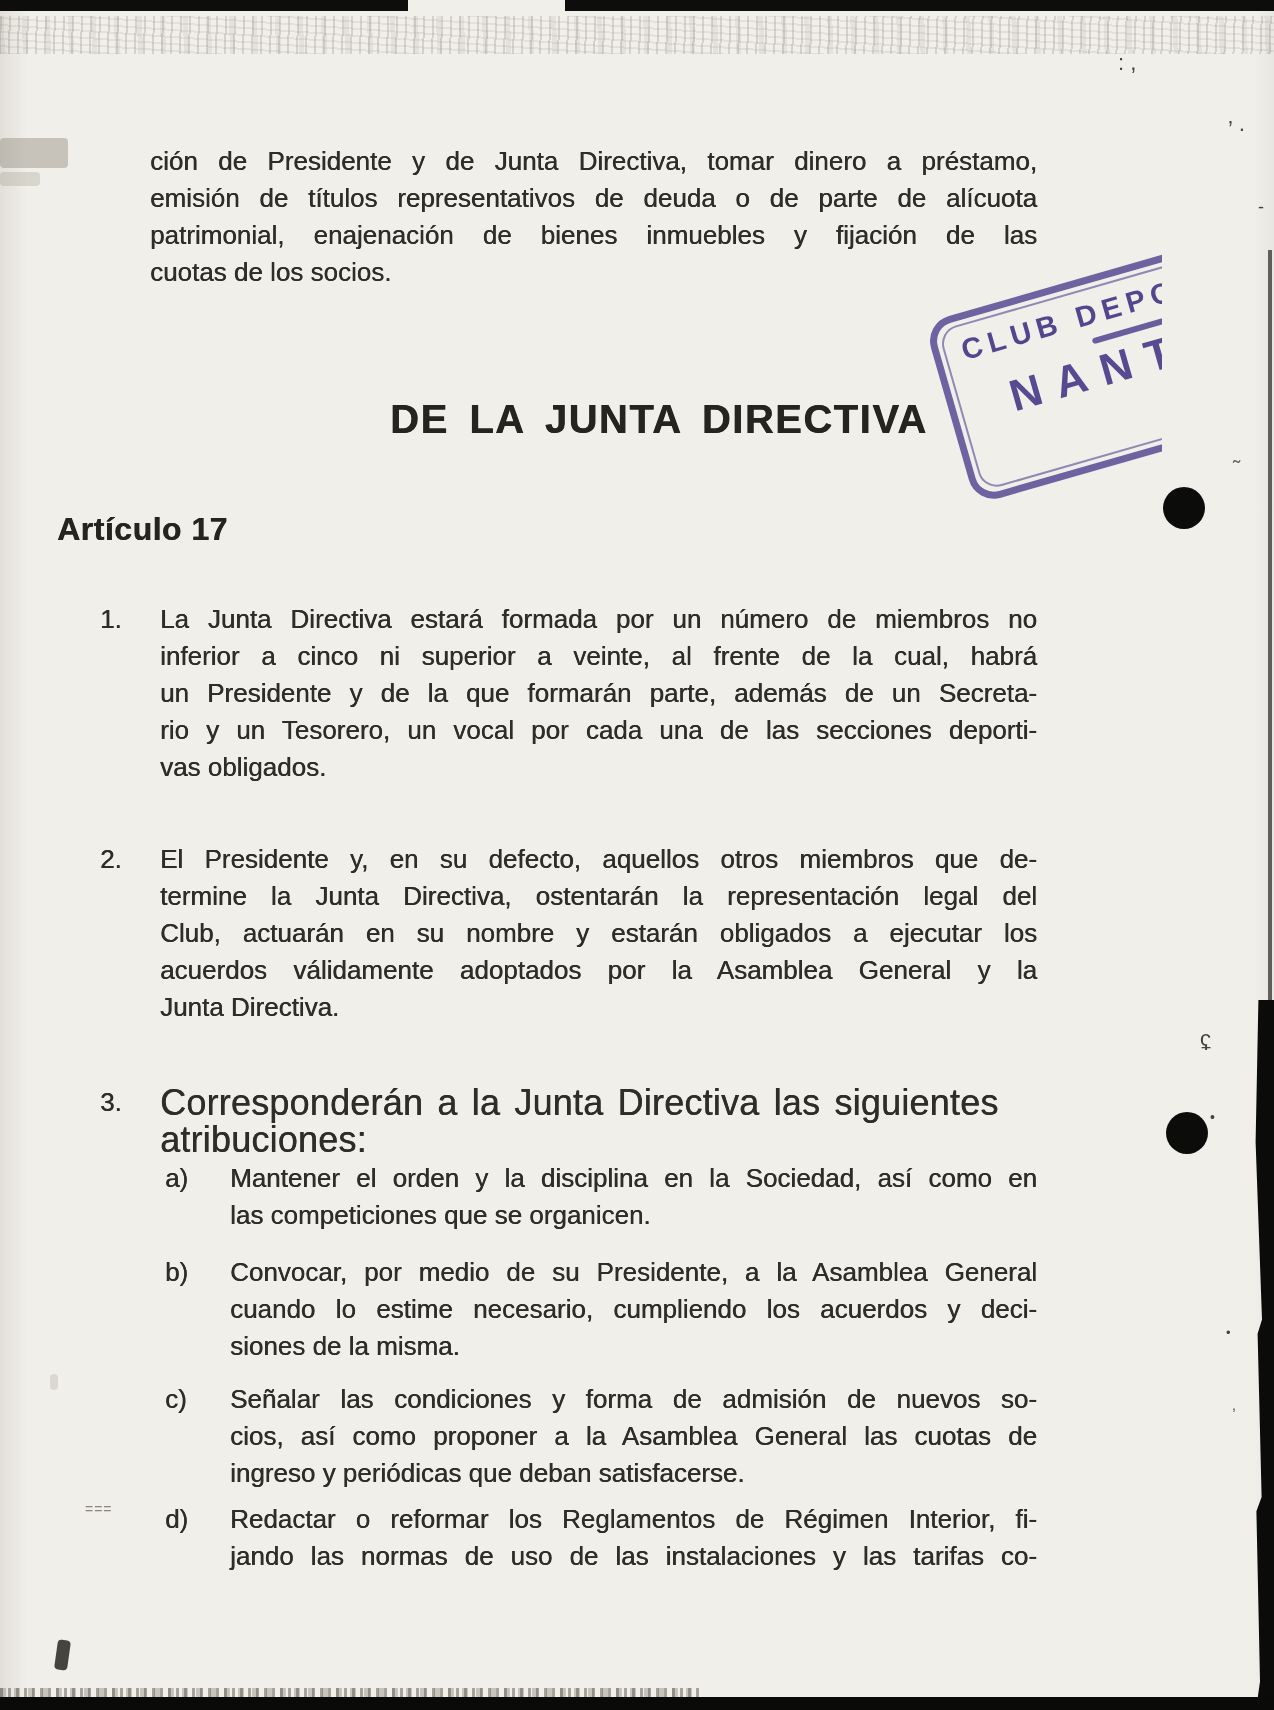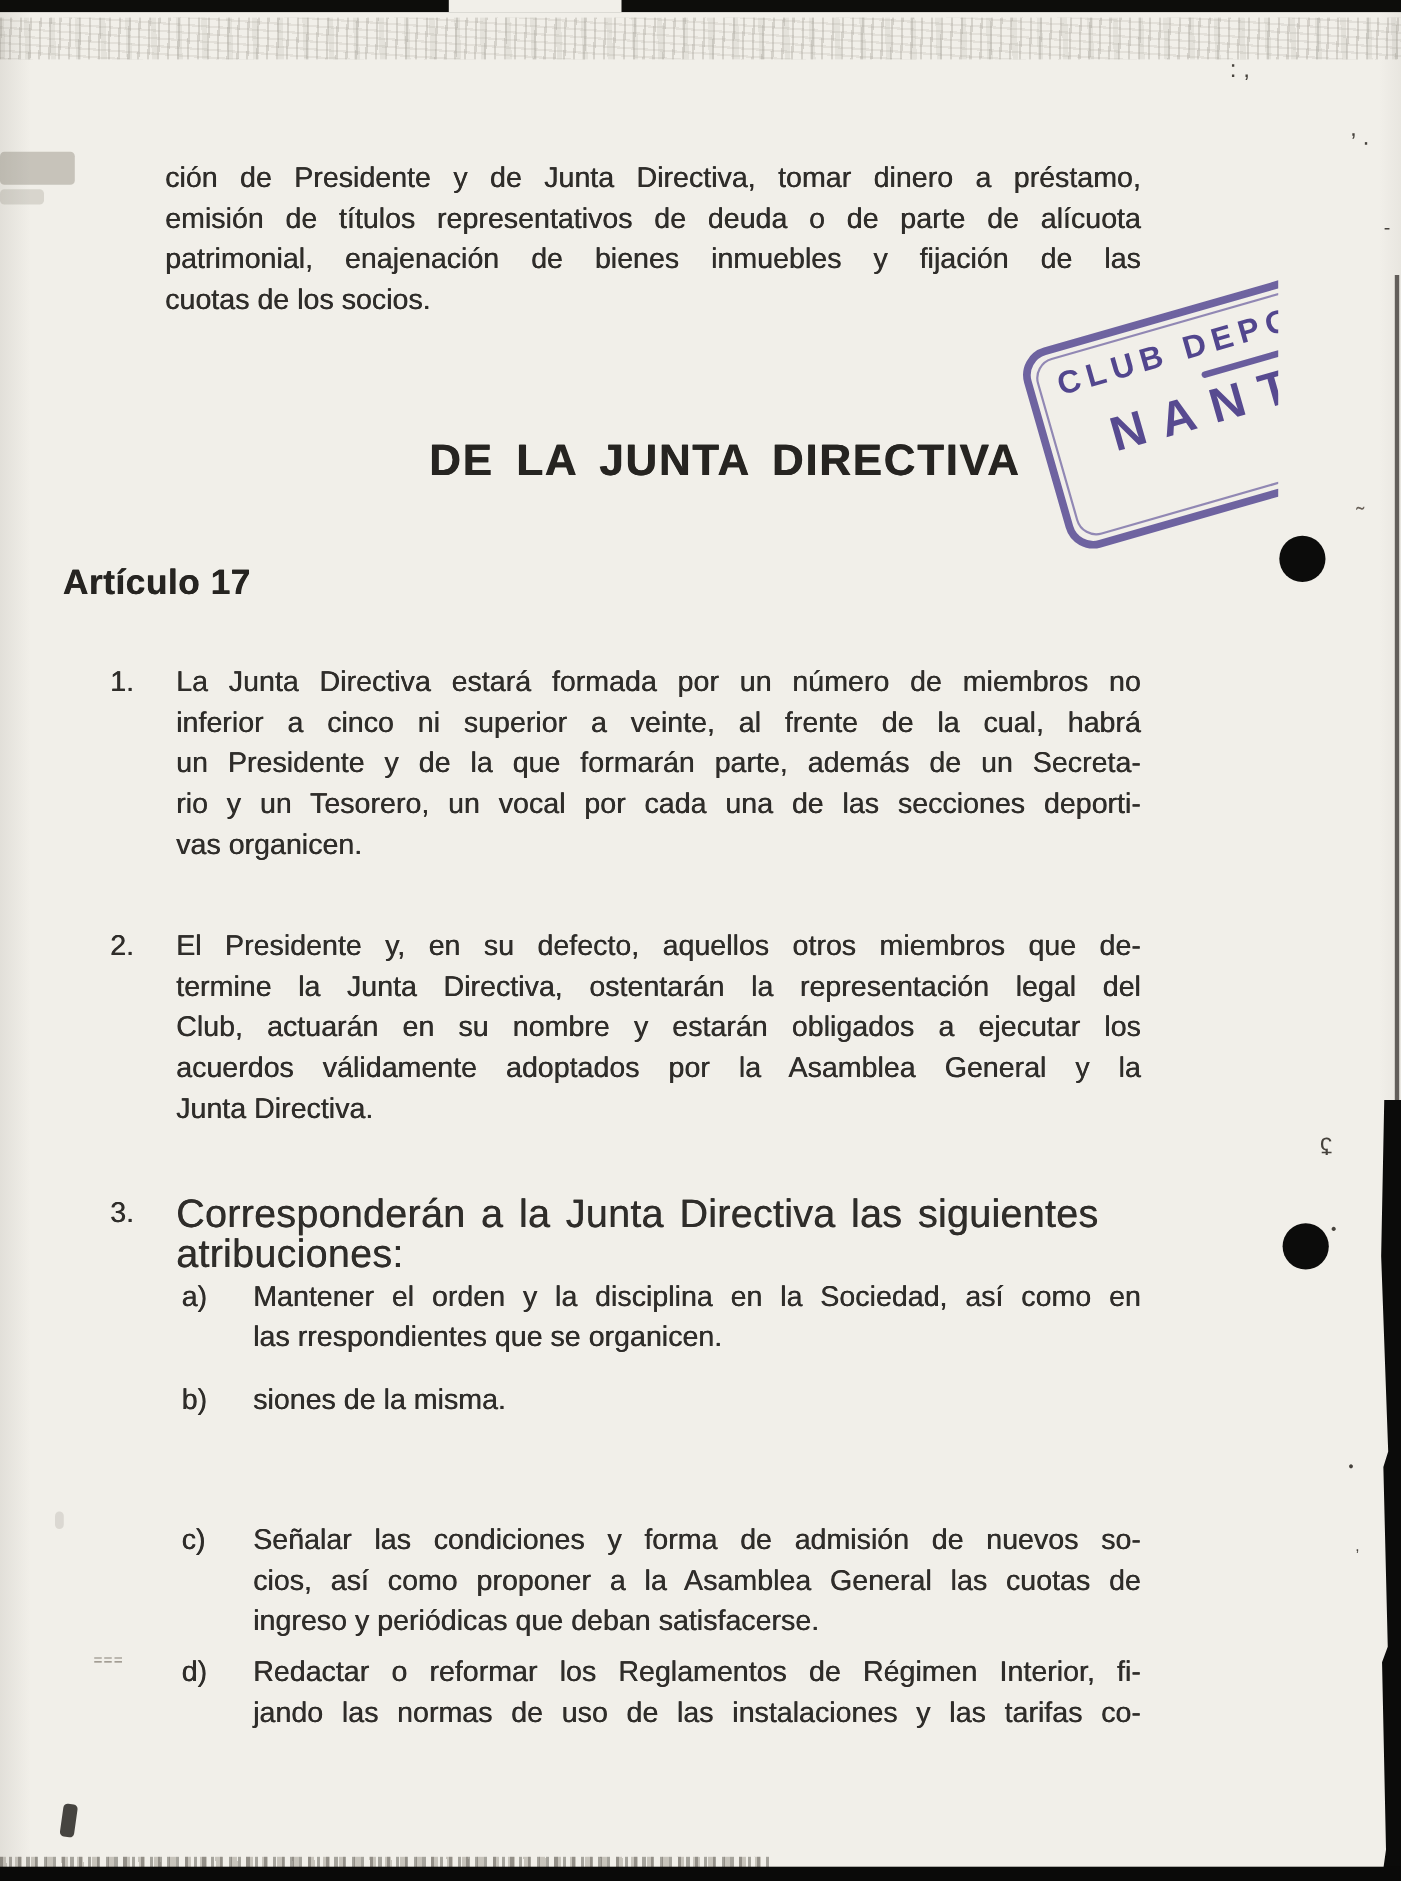--- a/index.html
+++ b/index.html
@@ -104,21 +104,21 @@
   <div class="punch" style="left:1163px;top:487px;"></div>
   <div class="punch" style="left:1166px;top:1112px;"></div>
 
   <div class="para num-item" style="top:586px;">
     <span class="marker">1.</span>
     <div class="text">
       <span class="just">La Junta Directiva estará formada por un número de miembros no
 inferior a cinco ni superior a veinte, al frente de la cual, habrá
 un Presidente y de la que formarán parte, además de un Secreta-
 rio y un Tesorero, un vocal por cada una de las secciones deporti-</span>
-      <span class="last">vas organicen.</span>
+      <span class="last">vas obligados.</span>
     </div>
   </div>
 
   <div class="para num-item" style="top:826px;">
     <span class="marker">2.</span>
     <div class="text">
       <span class="just">El Presidente y, en su defecto, aquellos otros miembros que de-
 termine la Junta Directiva, ostentarán la representación legal del
 Club, actuarán en su nombre y estarán obligados a ejecutar los
 acuerdos válidamente adoptados por la Asamblea General y la</span>
@@ -131,27 +131,29 @@
     <div class="text">
       <span class="just"></span>
       <span class="last wide-last">Corresponderán a la Junta Directiva las siguientes atribuciones:</span>
     </div>
   </div>
 
   <div class="para let-item" style="top:1145px;">
     <span class="marker">a)</span>
     <div class="text">
       <span class="just">Mantener el orden y la disciplina en la Sociedad, así como en</span>
-      <span class="last">las rrespondientes que se organicen.</span>
+      <span class="last">las competiciones que se organicen.</span>
     </div>
   </div>
 
   <div class="para let-item" style="top:1239px;">
     <span class="marker">b)</span>
     <div class="text">
+      <span class="just">Convocar, por medio de su Presidente, a la Asamblea General
+cuando lo estime necesario, cumpliendo los acuerdos y deci-</span>
       <span class="last">siones de la misma.</span>
     </div>
   </div>
 
   <div class="para let-item" style="top:1366px;">
     <span class="marker">c)</span>
     <div class="text">
       <span class="just">Señalar las condiciones y forma de admisión de nuevos so-
 cios, así como proponer a la Asamblea General las cuotas de</span>
       <span class="last">ingreso y periódicas que deban satisfacerse.</span>

